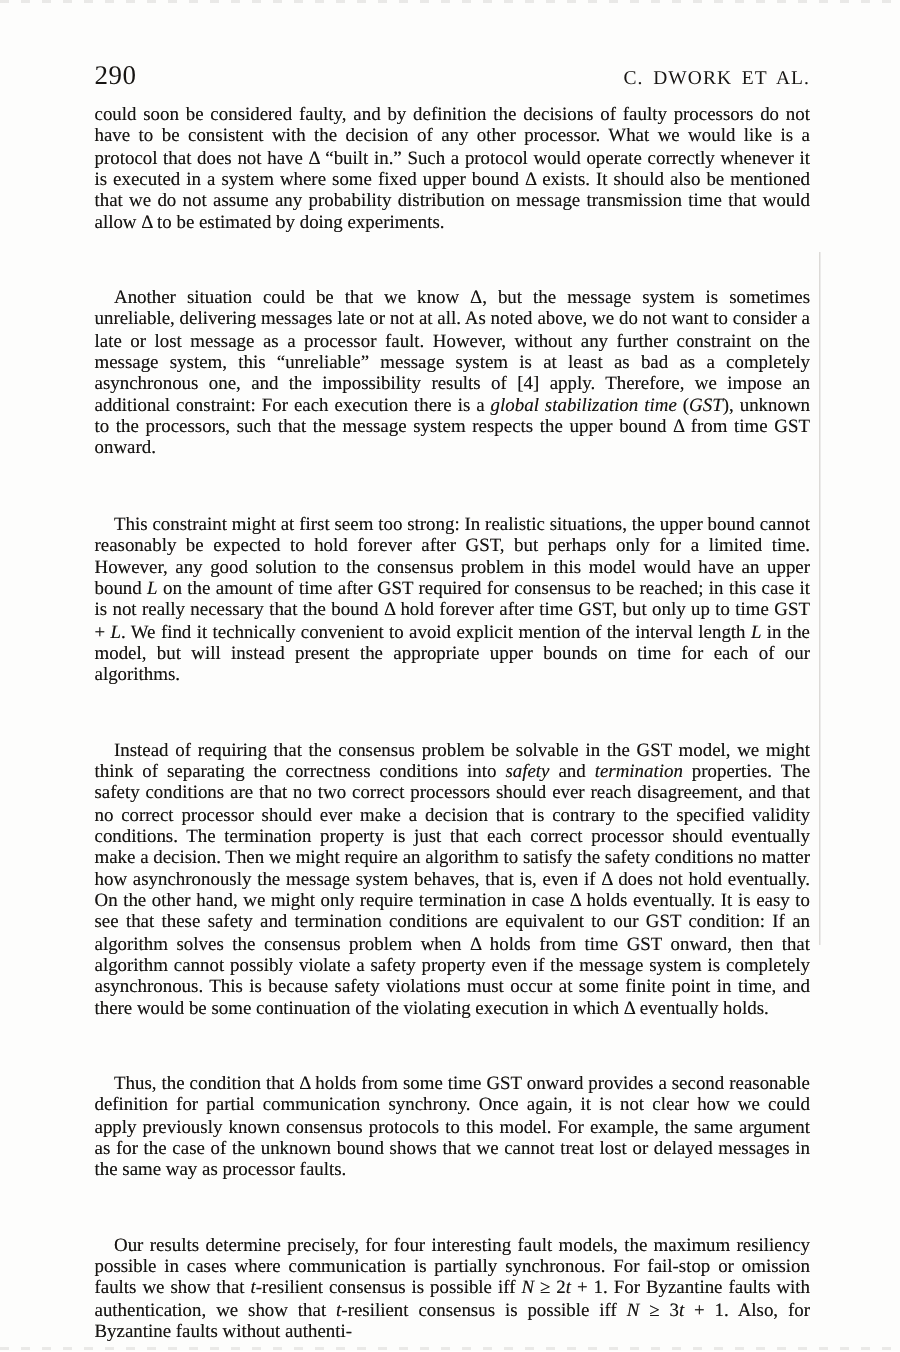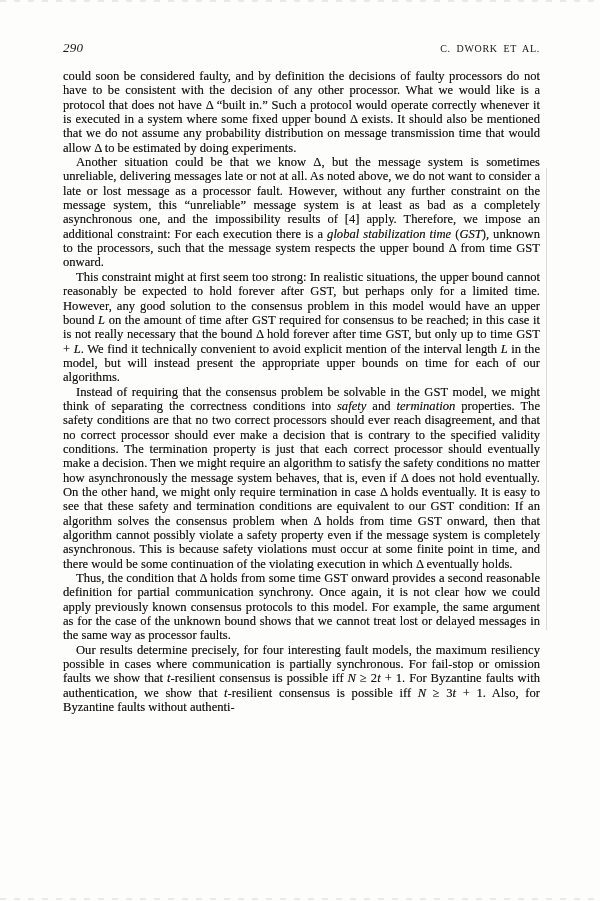--- a/index.html
+++ b/index.html
@@ -20,31 +20,31 @@
   .scan-edge.top{top:0;}
   .scan-edge.bottom{bottom:1px;}
   .scan-vline{
     position:absolute;left:546px;top:168px;height:462px;width:1px;
     background:#dcdad7;
   }
   .running-header{
     position:absolute;top:40px;left:63px;width:477px;
     display:flex;justify-content:space-between;align-items:baseline;
   }
-  .page-no{font-size:13px;letter-spacing:.3px;font-style:italic;}
-  .running-head{font-size:10px;letter-spacing:.7px;word-spacing:2.5px;}
+  .page-no{font-size:18px;letter-spacing:.3px;}
+  .running-head{font-size:13px;letter-spacing:.7px;word-spacing:2.5px;}
   .body-text{
     position:absolute;top:69px;left:63px;width:477px;
     font-size:12.6px;line-height:14.35px;
     text-align:justify;
     text-shadow:0 0 .35px rgba(23,21,19,.55);
     font-family:Liberation Serif, serif;
   }
   .body-text p{margin:0;padding:0;}
-  .body-text p.indent{text-indent:13px;}
+  .body-text p.indent{text-indent:13px;margin-top:36px;}
   .seg-italic{font-style:italic;}
 </style>
 </head>
 <body>
 
 <div class="page">
   <div class="scan-edge top"></div>
   <div class="scan-edge bottom"></div>
   <div class="scan-vline"></div>
 

